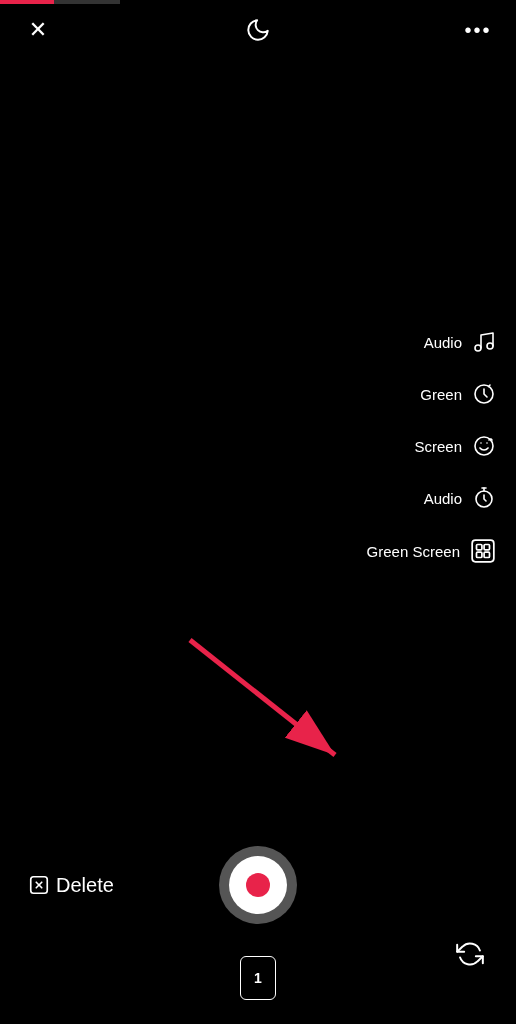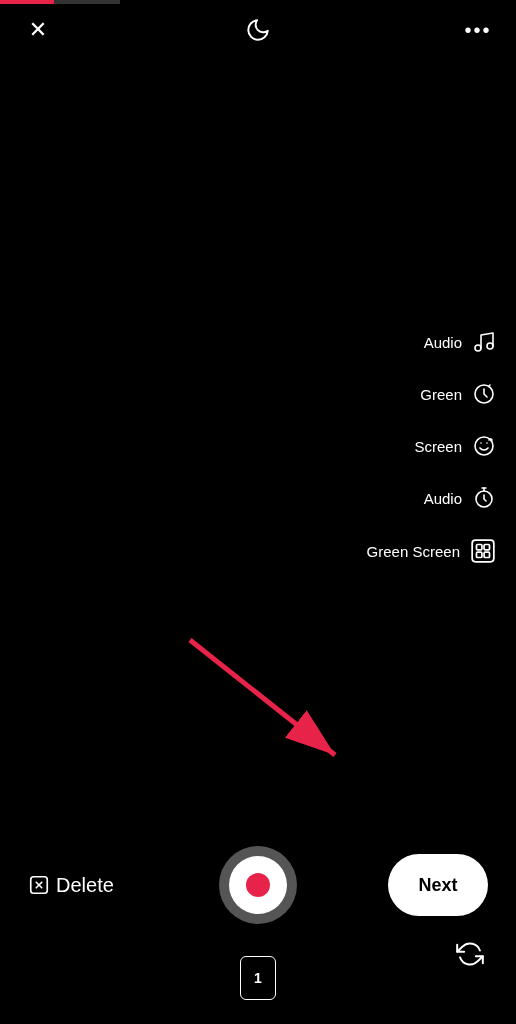--- a/index.html
+++ b/index.html
@@ -322,21 +322,20 @@
     </svg>
     <span class="delete-label">Delete</span>
   </div>
 
   <div class="record-btn-outer">
     <div class="record-btn-inner">
       <div class="record-dot"></div>
     </div>
   </div>
 
-  <button class="next-btn">Next</button>
 
 </div>
 
 <div class="bottom-nav">
   <div class="page-indicator">1</div>
 
   <div class="flip-camera-btn">
     <svg width="28" height="28" viewBox="0 0 24 24" fill="none" stroke="white" stroke-width="1.7" stroke-linecap="round" stroke-linejoin="round">
       <path d="M1 4v6h6"></path>
       <path d="M23 20v-6h-6"></path>

